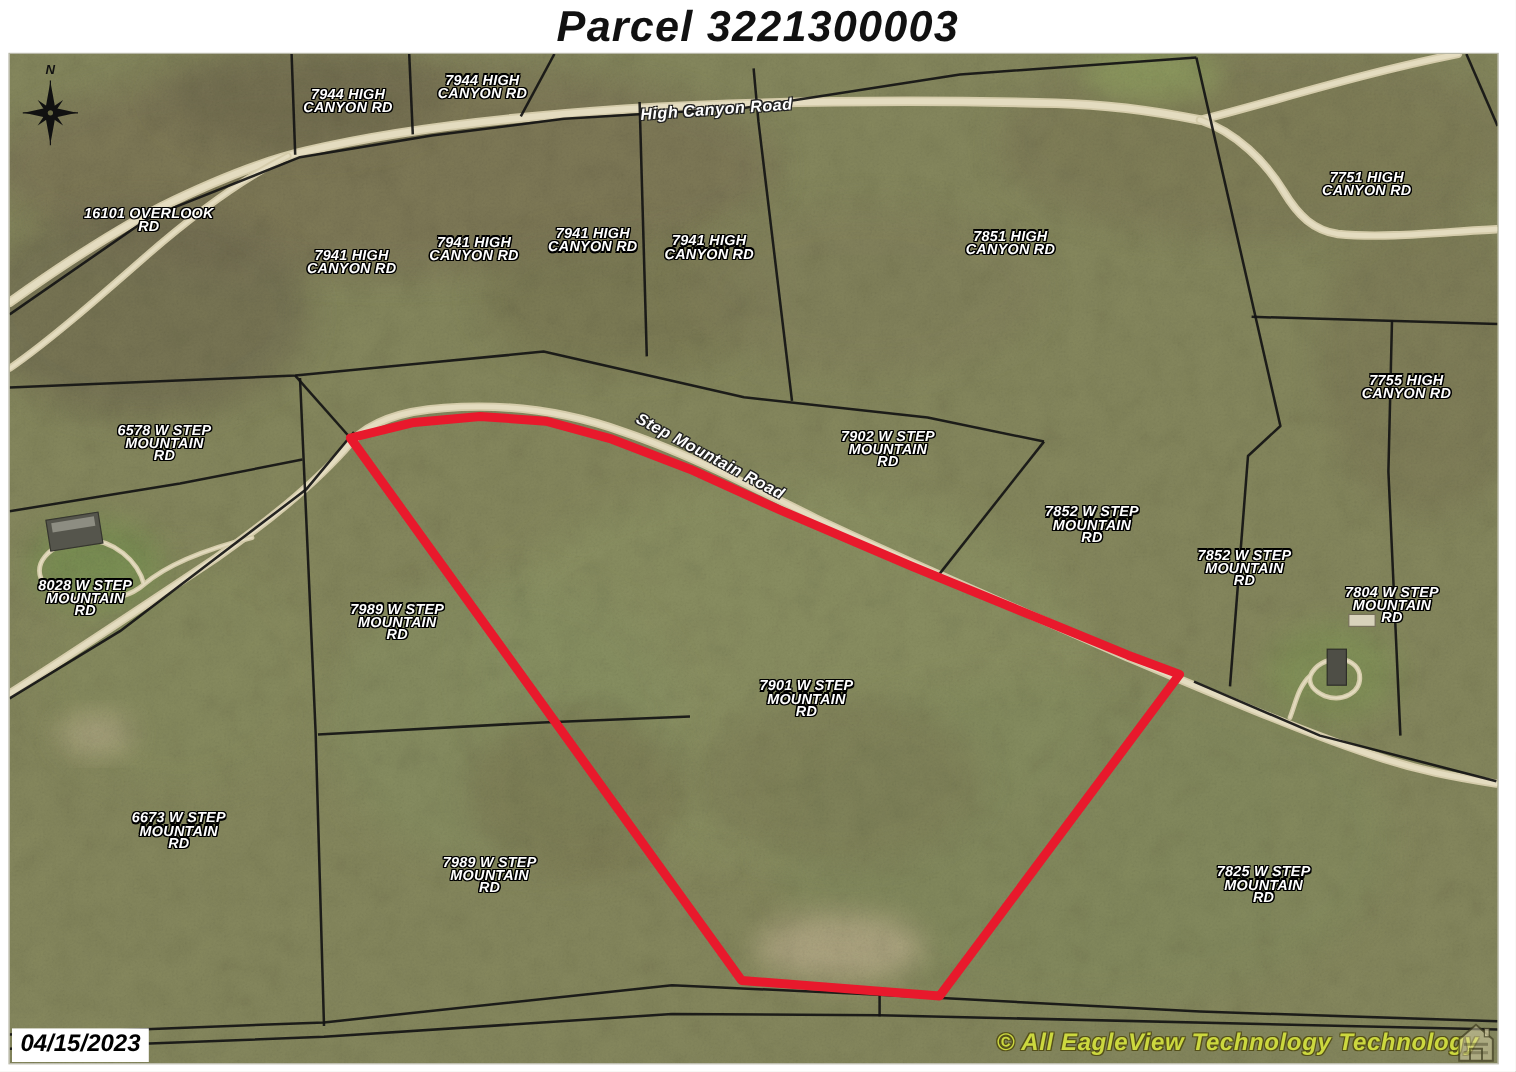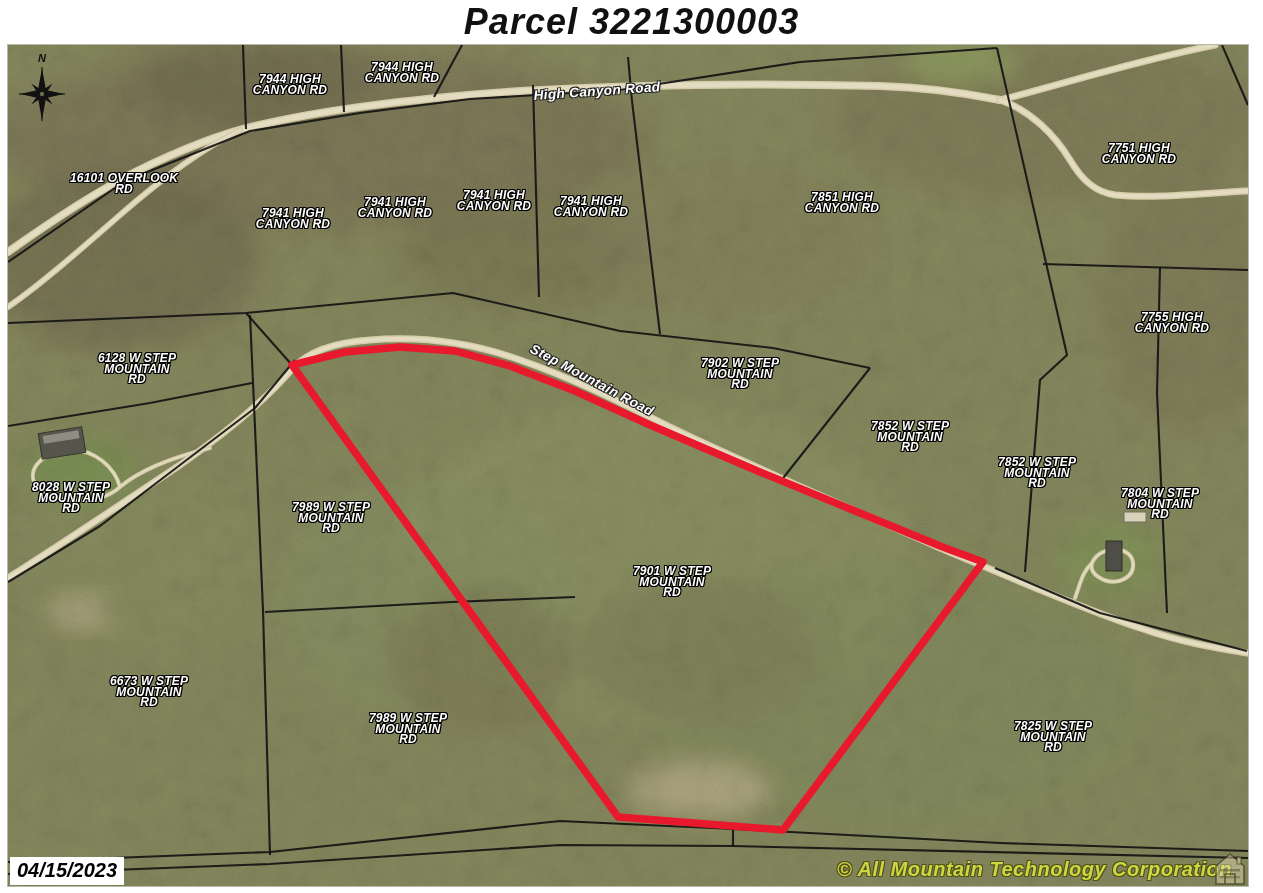--- a/index.html
+++ b/index.html
@@ -138,21 +138,21 @@
         <div class="addr-label" style="left: 486px; top: 155px;">7941 HIGH
 CANYON RD</div>
         <div class="addr-label" style="left: 583px; top: 161px;">7941 HIGH
 CANYON RD</div>
         <div class="addr-label" style="left: 834px; top: 157px;">7851 HIGH
 CANYON RD</div>
         <div class="addr-label" style="left: 1131px; top: 108px;">7751 HIGH
 CANYON RD</div>
         <div class="addr-label" style="left: 1148px; top: 277px; margin-left: 16px;">7755 HIGH
 CANYON RD</div>
-        <div class="addr-label" style="left: 129px; top: 324px;">6128 W STEP
+        <div class="addr-label" style="left: 129px; top: 324px;">6578 W STEP
 MOUNTAIN
 RD</div>
         <div class="addr-label" style="left: 732px; top: 329px;">7902 W STEP
 MOUNTAIN
 RD</div>
         <div class="addr-label" style="left: 902px; top: 392px;">7852 W STEP
 MOUNTAIN
 RD</div>
         <div class="addr-label" style="left: 1029px; top: 428px;">7852 W STEP
 MOUNTAIN
@@ -189,21 +189,21 @@
         <line x1="0" y1="-27" x2="0" y2="27" stroke="#111" stroke-width="1"></line>
         <g transform="rotate(45)">
           <polygon points="0,-15 2.5,-2.5 15,0 2.5,2.5 0,15 -2.5,2.5 -15,0 -2.5,-2.5" fill="#111"></polygon>
         </g>
         <polygon points="0,-26 4,-4 22,0 4,4 0,26 -4,4 -22,0 -4,-4" fill="#111"></polygon>
         <circle cx="0" cy="0" r="2.2" fill="#6b6b45"></circle>
       </g>
     </svg>
 
     <div id="date-stamp">04/15/2023</div>
-    <div id="copyright">© All Mountain Technology Corporation</div>
+    <div id="copyright">© All EagleView Technology Technology</div>
 
     <svg id="watermark" width="36" height="36" viewBox="0 0 36 36">
       <path d="M4,16 L18,4 L32,16 L32,34 L4,34 Z M13,34 L13,24 L23,24 L23,34" fill="rgba(226,218,176,0.55)" stroke="rgba(60,58,30,0.8)" stroke-width="1.6"></path>
       <rect x="25" y="7" width="4" height="7" fill="rgba(226,218,176,0.7)" stroke="rgba(60,58,30,0.8)" stroke-width="1"></rect>
       <rect x="8" y="19" width="20" height="2.5" fill="rgba(60,58,30,0.45)"></rect>
       <rect x="8" y="26" width="20" height="2.5" fill="rgba(60,58,30,0.35)"></rect>
     </svg>
   </div>
 </div>
 

